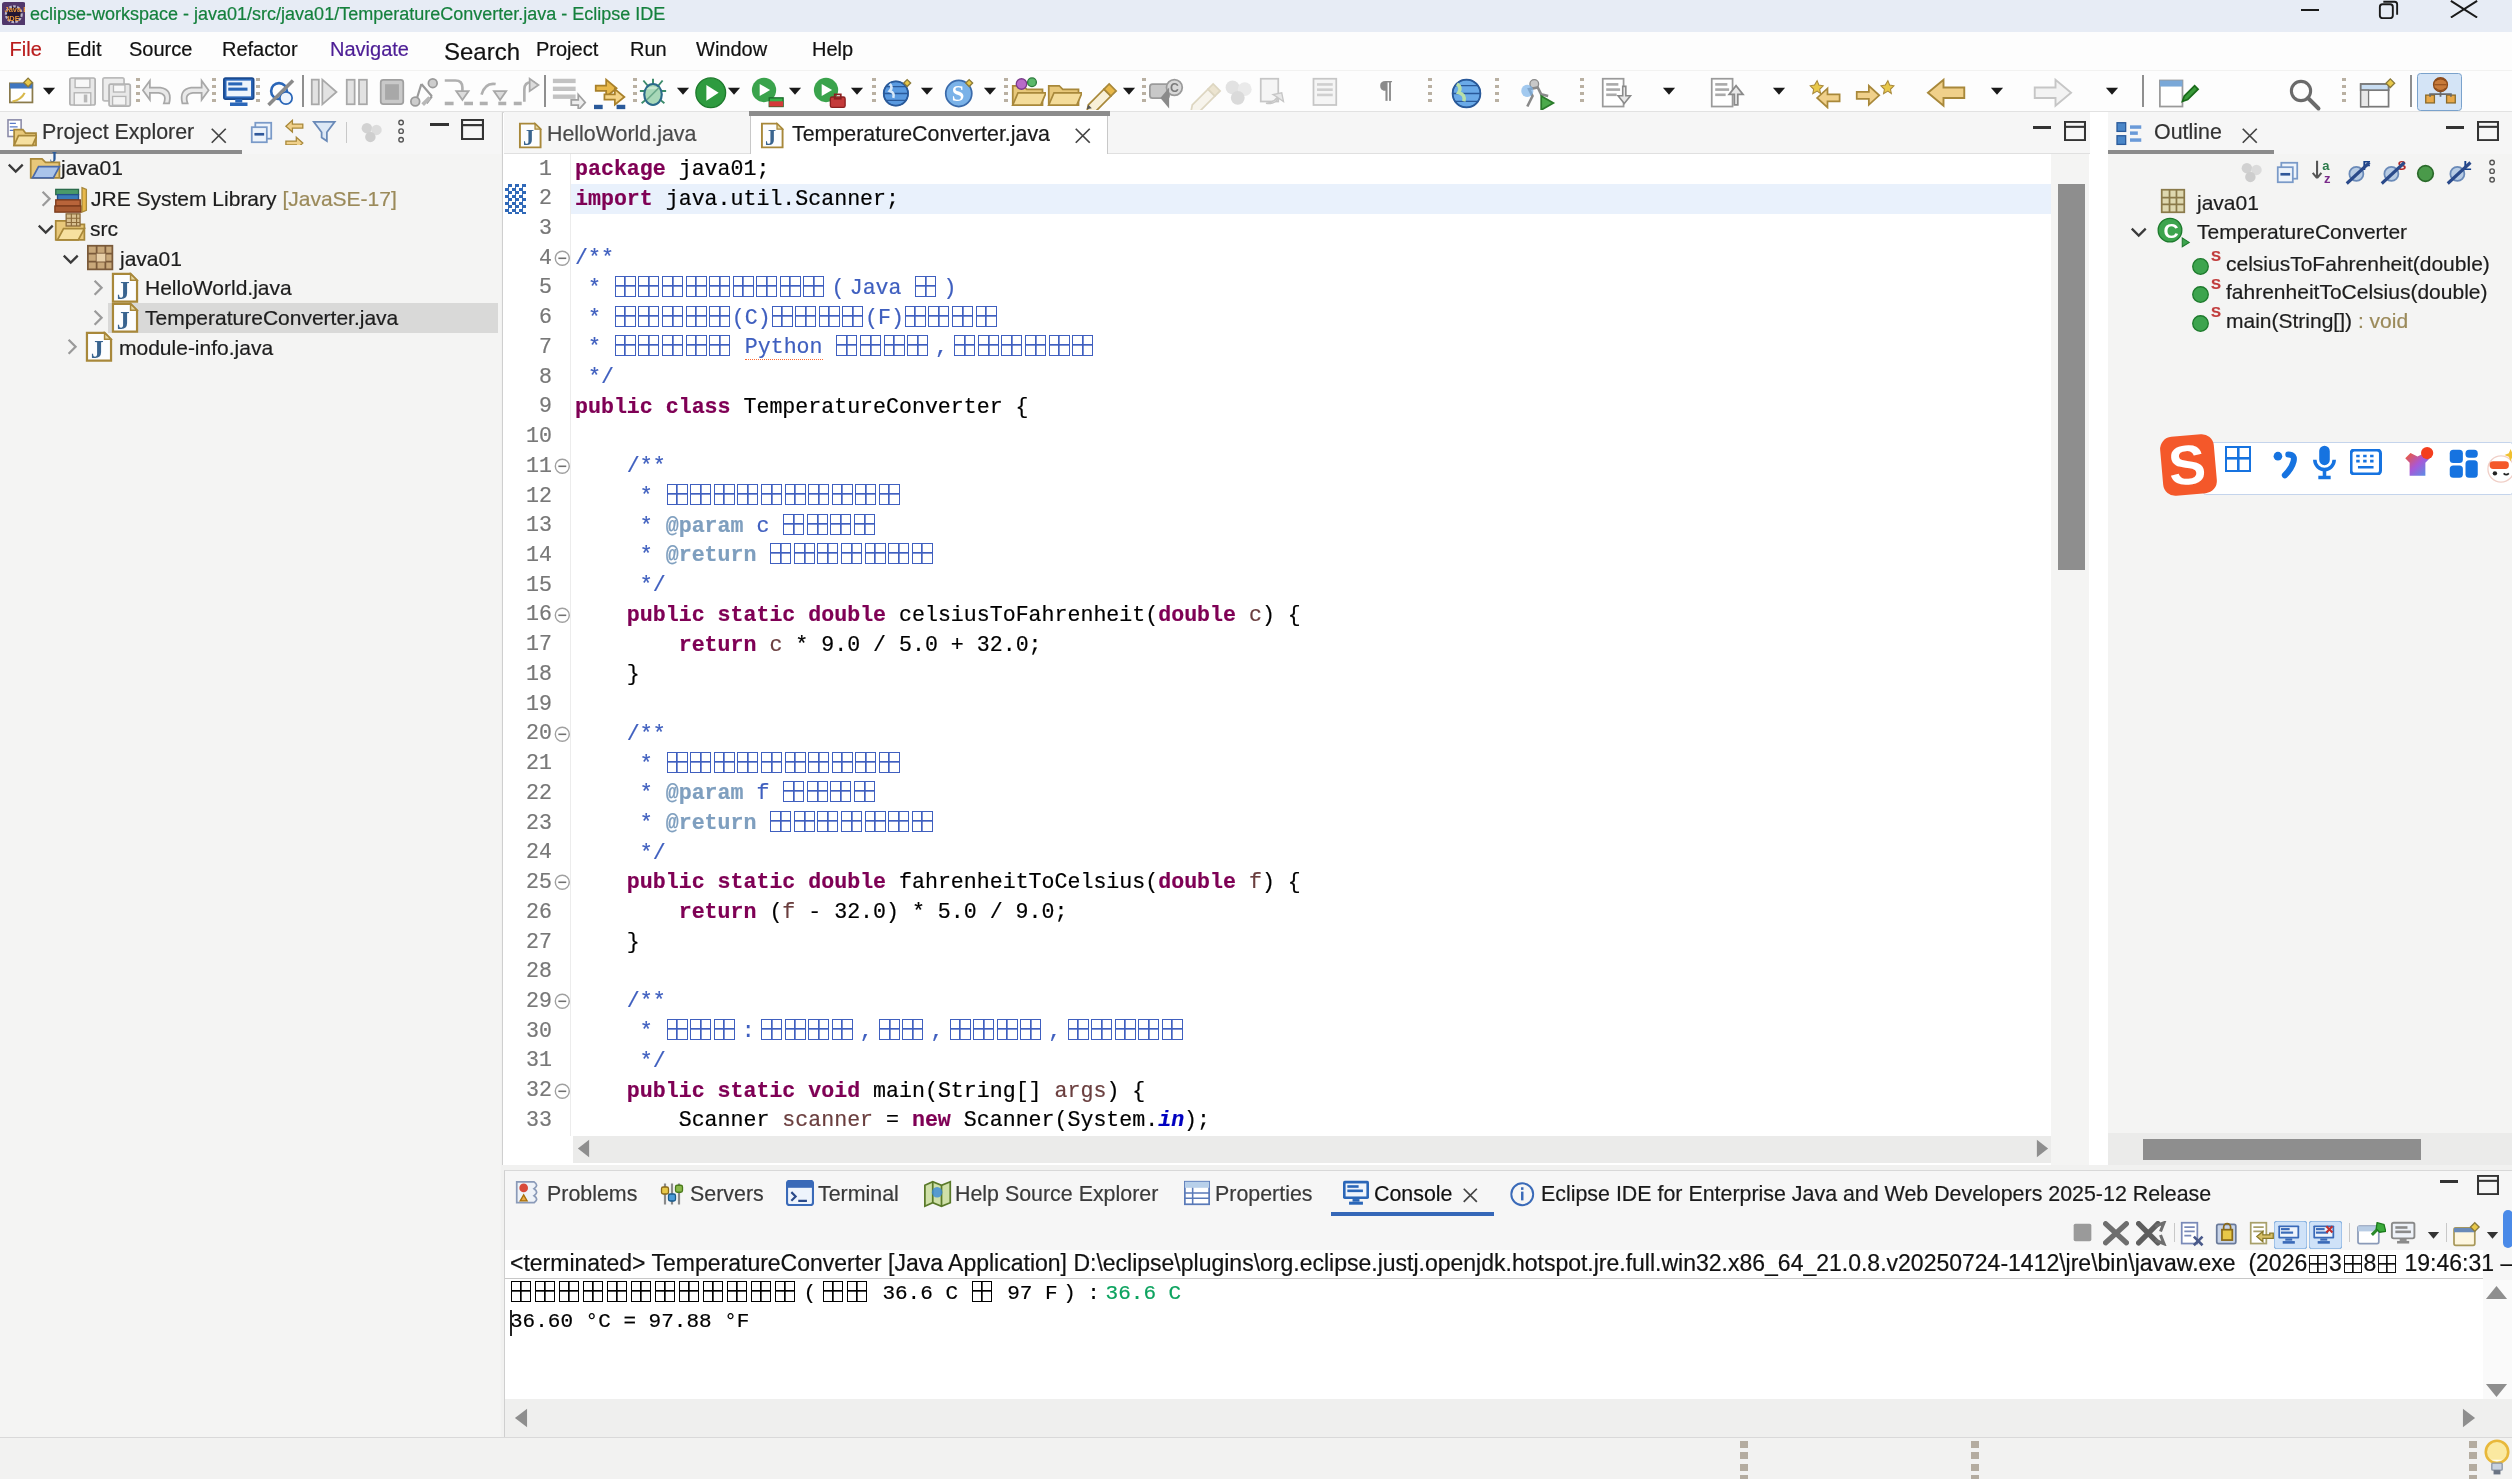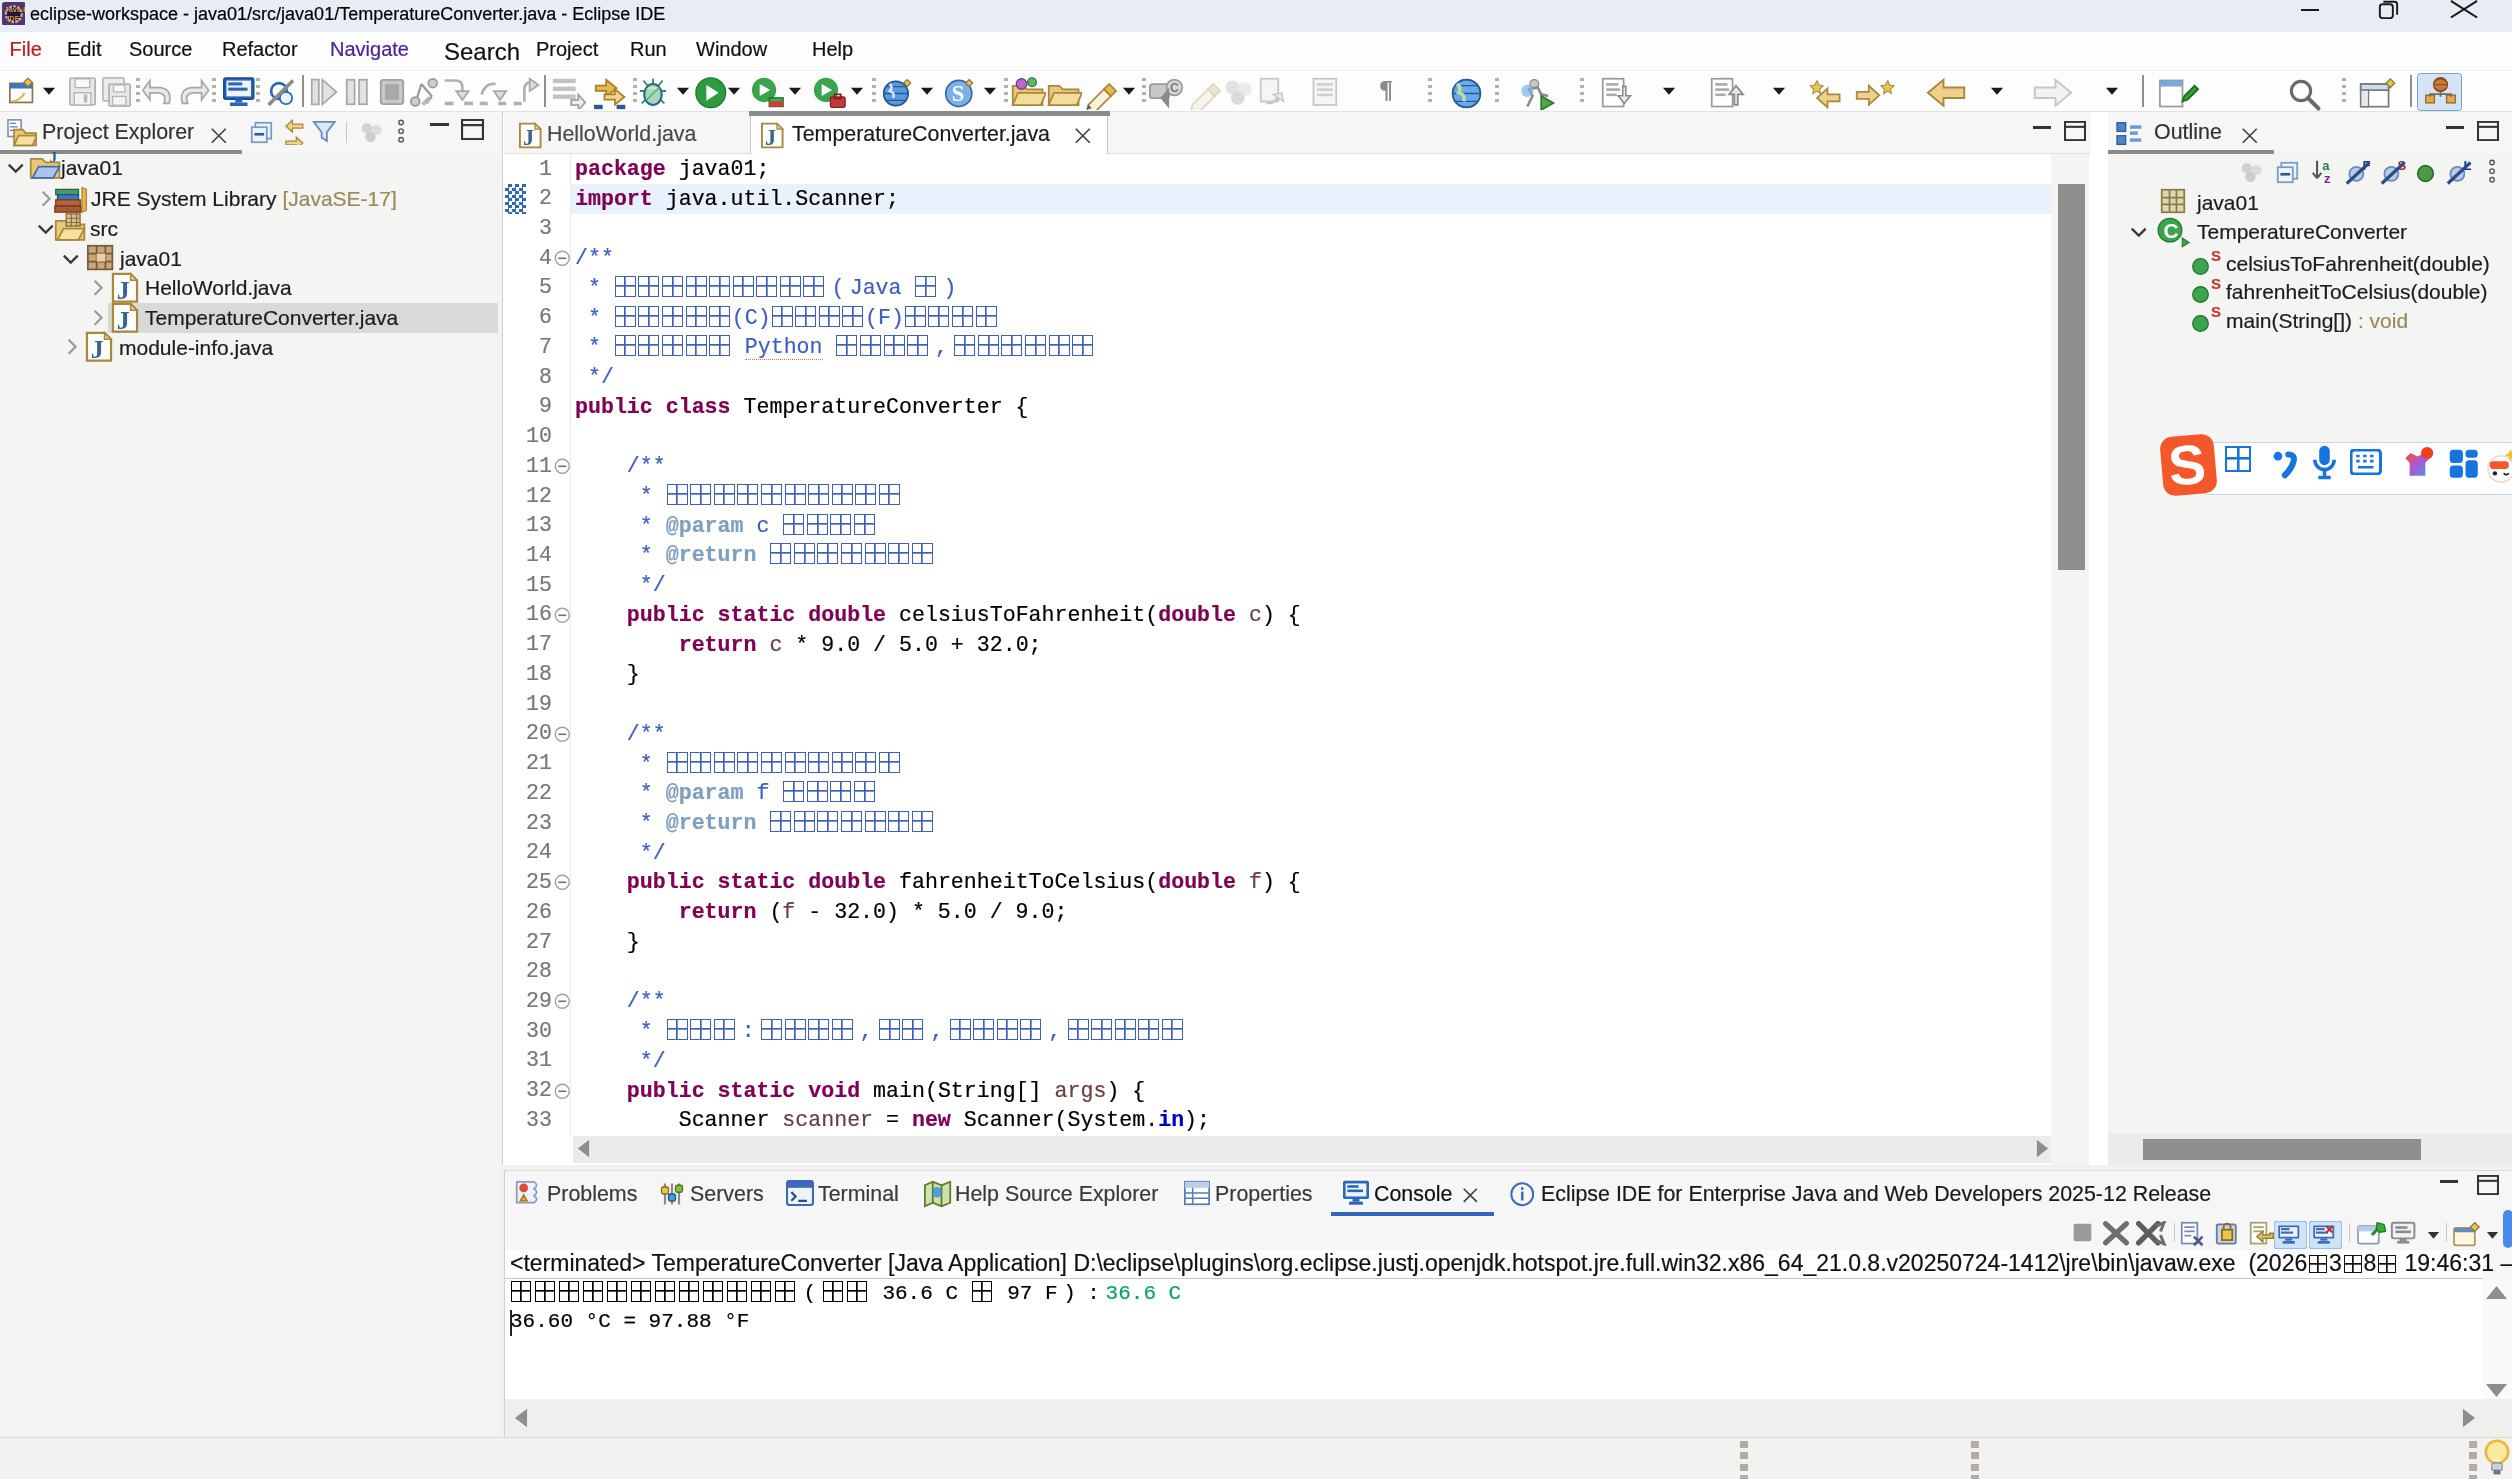--- a/index.html
+++ b/index.html
@@ -20,35 +20,35 @@
 .co i.fw{width:24px}
 
 .st i.gx{width:18.4px;height:18.4px;margin:0 1.7px;vertical-align:-2.2px;
  background:linear-gradient(currentColor,currentColor) 50% 0/1.7px 100% no-repeat,
             linear-gradient(currentColor,currentColor) 0 46%/100% 1.7px no-repeat}
 .ed{font:21.6px "Liberation Mono",monospace;white-space:pre;color:#000}
 .ed .k{color:#7f0055;font-weight:bold}
 .ed .c{color:#3f5fbf}
 .ed .t{color:#7f9fbf;font-weight:bold}
 .ed .p{color:#6a3e3e}
-.ed .s{color:#0000c0;font-weight:bold}
+.ed .s{color:#0000c0;font-style:italic;font-weight:bold}
 .ed .sq{border-bottom:1.7px dotted #ff6a33}
 .ln{position:absolute;font:21.6px "Liberation Mono",monospace;color:#787878;text-align:right;width:40px}
 .co{font:21px "Liberation Mono",monospace;color:#000;white-space:pre}
 .grn{color:#0ca35f}
 </style></head><body>
 
 <div class="ab" style="left:0;top:0;width:2512px;height:32px;background:#e7ecf5"></div>
 <svg class="ab" style="left:1.7px;top:1.7px" width="23.6" height="23.6" viewBox="0 0 27 27">
 <rect x="0" y="0" width="27" height="27" rx="3" fill="#50376b"></rect>
 <circle cx="13.5" cy="14" r="9" fill="#241733" stroke="#b8b4c8" stroke-width="2.5" stroke-dasharray="3 1.6"></circle>
 <text x="3" y="11" font-size="8.5" font-weight="bold" fill="#e8943a" font-family="Liberation Sans">Java EE</text>
 <text x="6" y="22" font-size="8.5" font-weight="bold" fill="#e8943a" font-family="Liberation Sans">IDE</text>
 </svg>
-<div class="ab sans" style="left:30px;top:4.4px;font-size:18px;color:#000000">eclipse-workspace - java01/src/java01/TemperatureConverter.java - Eclipse IDE</div>
+<div class="ab sans" style="left:30px;top:4.4px;font-size:18px;color:#15803d">eclipse-workspace - java01/src/java01/TemperatureConverter.java - Eclipse IDE</div>
 <div class="ab" style="left:2301px;top:8.7px;width:18.4px;height:2.2px;background:#1a1a1a"></div>
 <svg class="ab" style="left:2378px;top:0px" width="21" height="19" viewBox="0 0 24 22">
 <rect x="2" y="5" width="15" height="16" rx="3" fill="none" stroke="#1a1a1a" stroke-width="2.2"></rect>
 <path d="M6 2 h13 a3 3 0 0 1 3 3 v12" fill="none" stroke="#1a1a1a" stroke-width="2.2"></path>
 </svg>
 <svg class="ab" style="left:2450px;top:0px" width="28" height="18.4" viewBox="0 0 32 21">
 <path d="M1 1 L31 20 M31 1 L1 20" stroke="#1a1a1a" stroke-width="2.3"></path>
 </svg>
 <div class="ab" style="left:0;top:32px;width:2512px;height:38px;background:#fdfdfd"></div>
 <div class="ab sans" style="left:9.6px;top:38px;font-size:20px;color:#b91c1c">File</div>

